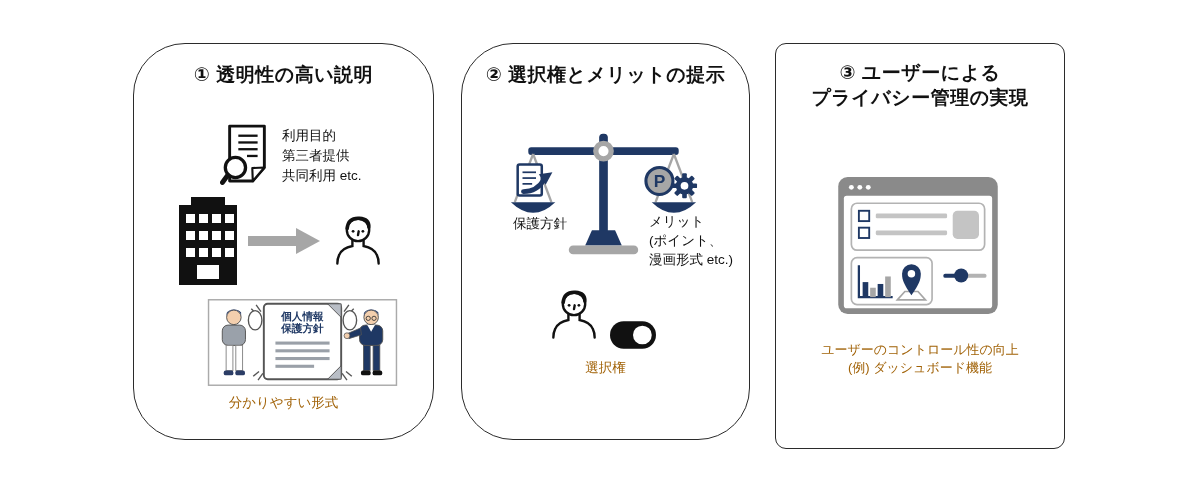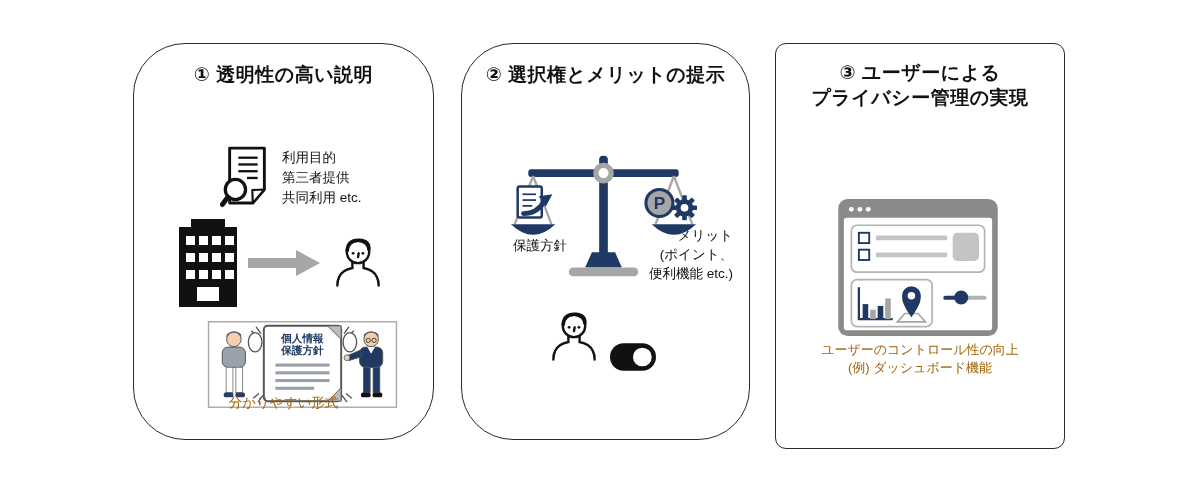--- a/index.html
+++ b/index.html
@@ -6,21 +6,21 @@
   .stage{position:relative;width:1200px;height:490px;background:#ffffff;overflow:hidden;
          font-family:"Liberation Sans","DejaVu Sans",sans-serif;color:#111;}
   .panel{position:absolute;top:43px;height:395px;background:#fff;
          border:1.5px solid #2b2b2b;border-radius:52px;}
   #panel-1{left:133px;width:299px;}
   #panel-2{left:461px;width:287px;}
   #panel-3{left:775px;width:288px;height:404px;border-radius:11px;}
   .panel-title{position:absolute;top:18px;left:0;right:0;text-align:center;
                font-size:19px;font-weight:700;letter-spacing:.5px;}
   .panel-title.two-line{line-height:25px;top:16px;}
-  .abs{position:absolute;margin-top:22px;}
+  .abs{position:absolute;}
   .small-text{font-size:13.5px;line-height:20px;color:#111;}
   .caption{position:absolute;left:0;right:0;text-align:center;
            font-size:13.5px;line-height:19px;color:#a16207;}
   svg{display:block;}
   .label-left{font-size:13.5px;}
 </style>
 </head>
 <body>
 
 <div class="stage">
@@ -199,24 +199,24 @@
               <rect x="7" y="-2.4" width="6" height="4.8" rx="1"></rect>
             </g>
             <circle cx="0" cy="0" r="9"></circle>
           </g>
           <circle cx="0" cy="0" r="4" fill="#fff"></circle>
         </g>
       </svg>
     </div>
 
     <div class="abs label-left" style="left:30px;top:171px;width:96px;text-align:center;">保護方針</div>
-    <div class="abs small-text" style="left:187px;top:160px;line-height:19px;text-align:right;">
+    <div class="abs small-text" style="left:187px;top:168px;line-height:19px;">
       <div>メリット</div>
       <div>(ポイント、</div>
-      <div>便利機能 etc.)</div>
+      <div>漫画形式 etc.)</div>
     </div>
 
     <div class="abs" style="left:84px;top:236px;">
       <svg width="56" height="66" viewBox="0 0 80 80">
         <g fill="none" stroke="#111" stroke-width="3.4" stroke-linecap="round">
           <circle cx="40" cy="27" r="16"></circle>
           <path d="M24.5 25 Q26 9.5 42 10.5 Q56 11.5 55.5 23" stroke-width="5"></path>
           <path d="M32 42 L32 50 Q17 53 13 63 Q10.5 68 10.5 75"></path>
           <path d="M48 42 L48 50 Q63 53 67 63 Q69.5 68 69.5 75"></path>
           <path d="M41 29 L40 34.5"></path>
@@ -224,20 +224,21 @@
         <circle cx="33" cy="29" r="2" fill="#111"></circle>
         <circle cx="47" cy="29" r="2" fill="#111"></circle>
       </svg>
     </div>
     <div class="abs" style="left:148px;top:277px;">
       <svg width="46" height="28" viewBox="0 0 54 32">
         <rect x="0" y="0" width="54" height="32" rx="16" fill="#111"></rect>
         <circle cx="38" cy="16" r="11" fill="#fff"></circle>
       </svg>
     </div>
+    <div class="caption" style="top:314px;">選択権</div>
   </div>
 
   <div class="panel" id="panel-3">
     <div class="panel-title two-line">
       <div>③ ユーザーによる</div>
       <div>プライバシー管理の実現</div>
     </div>
 
     <div class="abs" style="left:62px;top:133px;">
       <svg width="160" height="137" viewBox="0 0 170 146">

